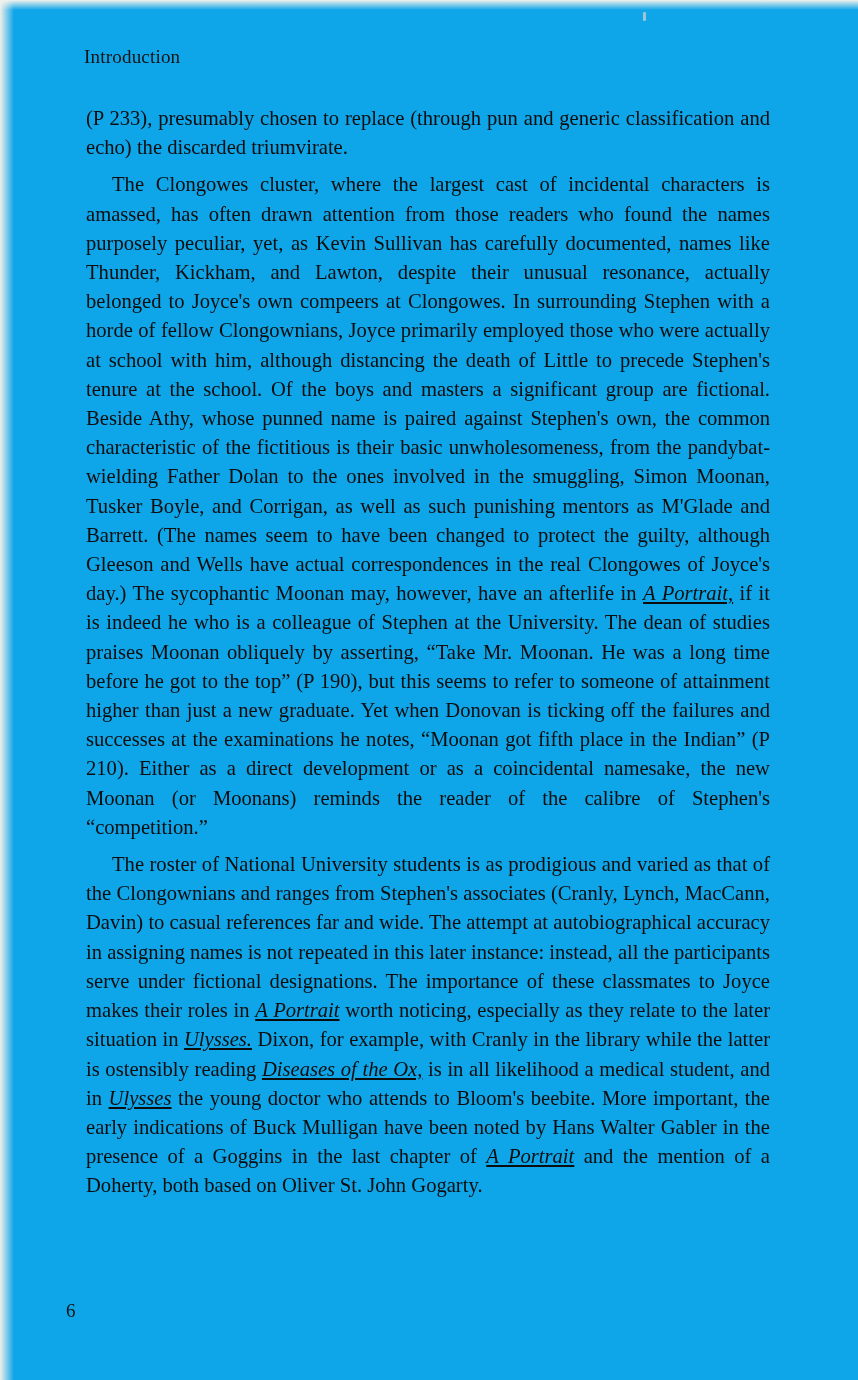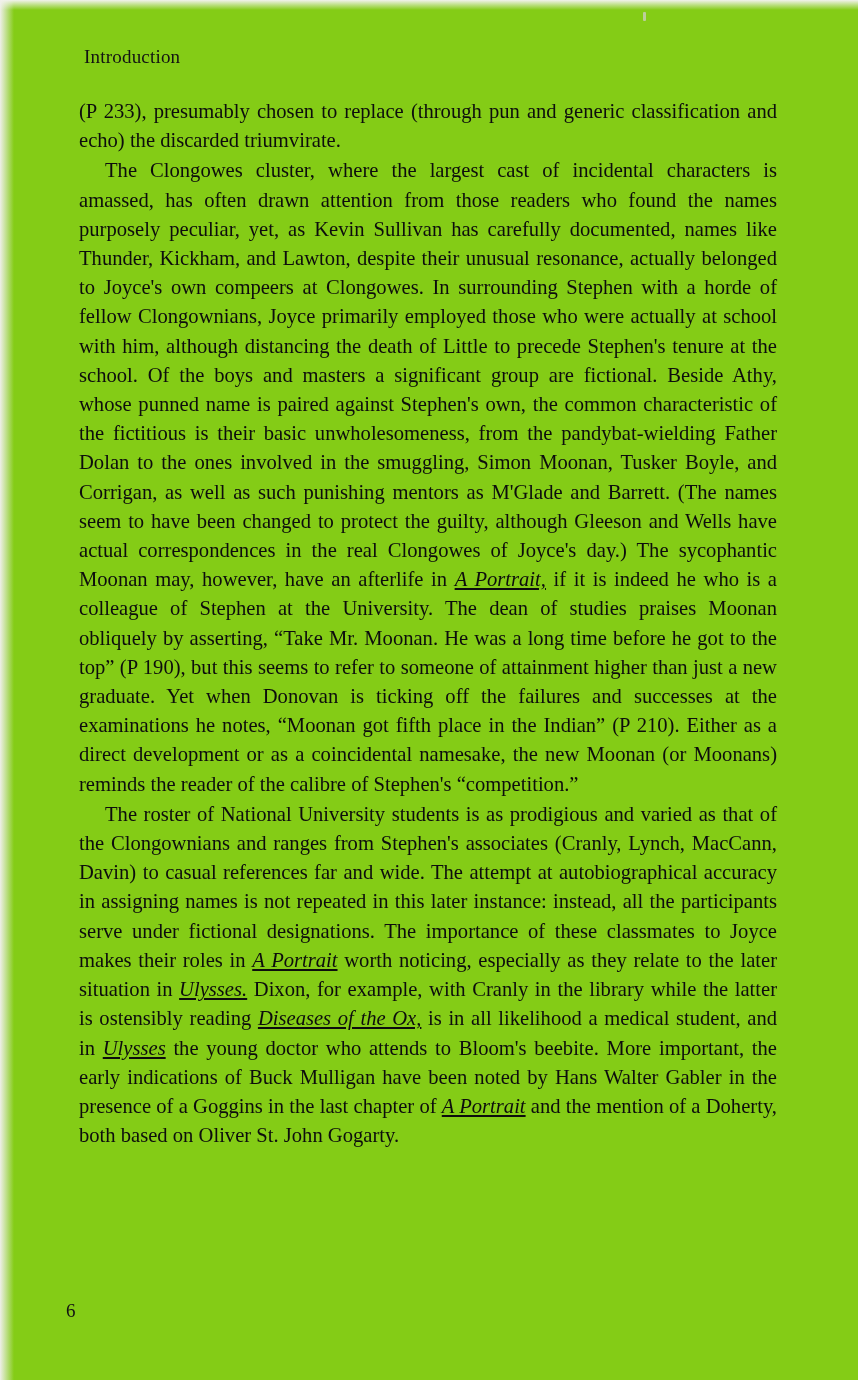--- a/index.html
+++ b/index.html
@@ -13,21 +13,21 @@
     font-family: "Liberation Serif", serif;
     color: #111111;
     position: relative;
     overflow: hidden;
   }
   .page {
     position: absolute;
     left: 0; top: 0;
     width: 858px;
     height: 1380px;
-    background: #84cc16;
+    background: #0ea5e9;
   }
   .running-head {
     position: absolute;
     left: 84px;
     top: 46px;
     font-size: 19px;
     letter-spacing: 0.2px;
     color: #131313;
   }
   .body-text {
@@ -36,21 +36,21 @@
     top: 96px;
     width: 700px;
     font-size: 20.6px;
     line-height: 29.2px;
     text-align: justify;
     text-justify: inter-word;
     color: #0d0d0d;
     -webkit-font-smoothing: antialiased;
   }
   .body-text p {
-    margin: 1px;
+    margin: 8px;
   }
   .body-text p.indent {
     text-indent: 26px;
   }
   .body-text i {
     font-style: italic;
     text-decoration: underline;
   }
   .folio {
     position: absolute;

